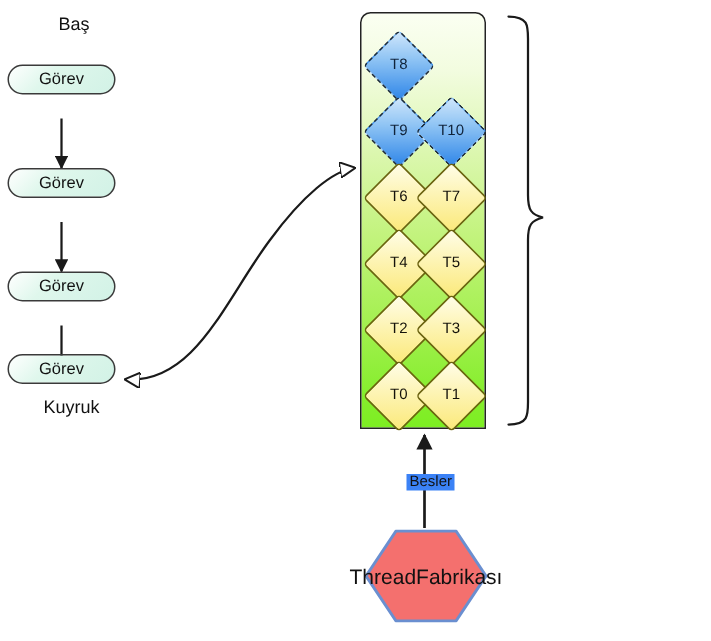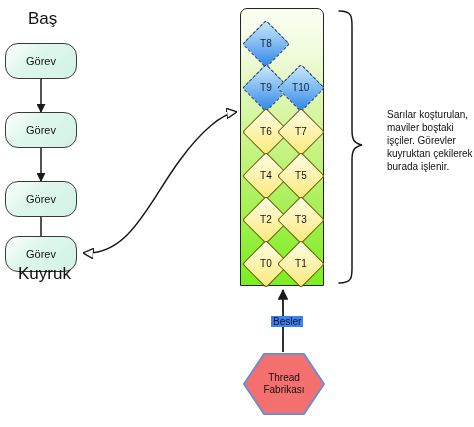--- a/index.html
+++ b/index.html
@@ -26,36 +26,37 @@
     left: 0; top: 0;
     width: 474px;
     height: 427px;
     pointer-events: none;
   }
 
   
   .task-box {
     position: absolute;
     width: 72px;
-    height: 36px;
+    height: 20px;
     border: 1.4px solid #3a3a3a;
     border-radius: 13px;
     background: linear-gradient(135deg, #ffffff 0%, #dff7ec 38%, #d2f2e6 100%);
     box-sizing: border-box;
     display: flex;
     align-items: center;
     justify-content: center;
     font-size: 11px;
     color: #111111;
   }
   .side-label {
     position: absolute;
-    font-size: 17px;
+    font-size: 12px;
     color: #111111;
     white-space: nowrap;
+    margin-left: 11px;
   }
 
   
   #worker-column {
     position: absolute;
     left: 240px;
     top: 8px;
     width: 84px;
     height: 278px;
     box-sizing: border-box;
@@ -108,24 +109,24 @@
     width: 82px;
     height: 62px;
   }
   #thread-factory .hex-label {
     position: absolute;
     left: 0;
     top: 0;
     width: 82px;
     height: 62px;
     display: flex;
-    flex-direction: column;
+    flex-direction: row;
     align-items: center;
     justify-content: center;
-    font-size: 10px;
+    font-size: 14px;
     line-height: 12px;
     color: #111111;
     text-align: center;
   }
 
   
   #annotation {
     position: absolute;
     left: 387px;
     top: 108px;
@@ -233,21 +234,20 @@
     </div>
 
     <div class="diamond busy" style="left:8px; top:238px;">
       <span>T0</span>
     </div>
     <div class="diamond busy" style="left:43px; top:238px;">
       <span>T1</span>
     </div>
   </div>
 
-  <div id="annotation">Sarılar koşturulan, maviler boştaki işçiler. Görevler kuyruktan çekilerek burada işlenir.</div>
 
   <div class="edge-label" style="left:271px; top:316px;">Besler</div>
 
   <div id="thread-factory">
     <svg width="82" height="62" viewBox="0 0 82 62" xmlns="http://www.w3.org/2000/svg">
       <polygon points="21,1 61,1 81,31 61,61 21,61 1,31" fill="#f4706e" stroke="#6a8fd0" stroke-width="2" stroke-linejoin="round"></polygon>
     </svg>
     <div class="hex-label">
       <span>Thread</span>
       <span>Fabrikası</span>

